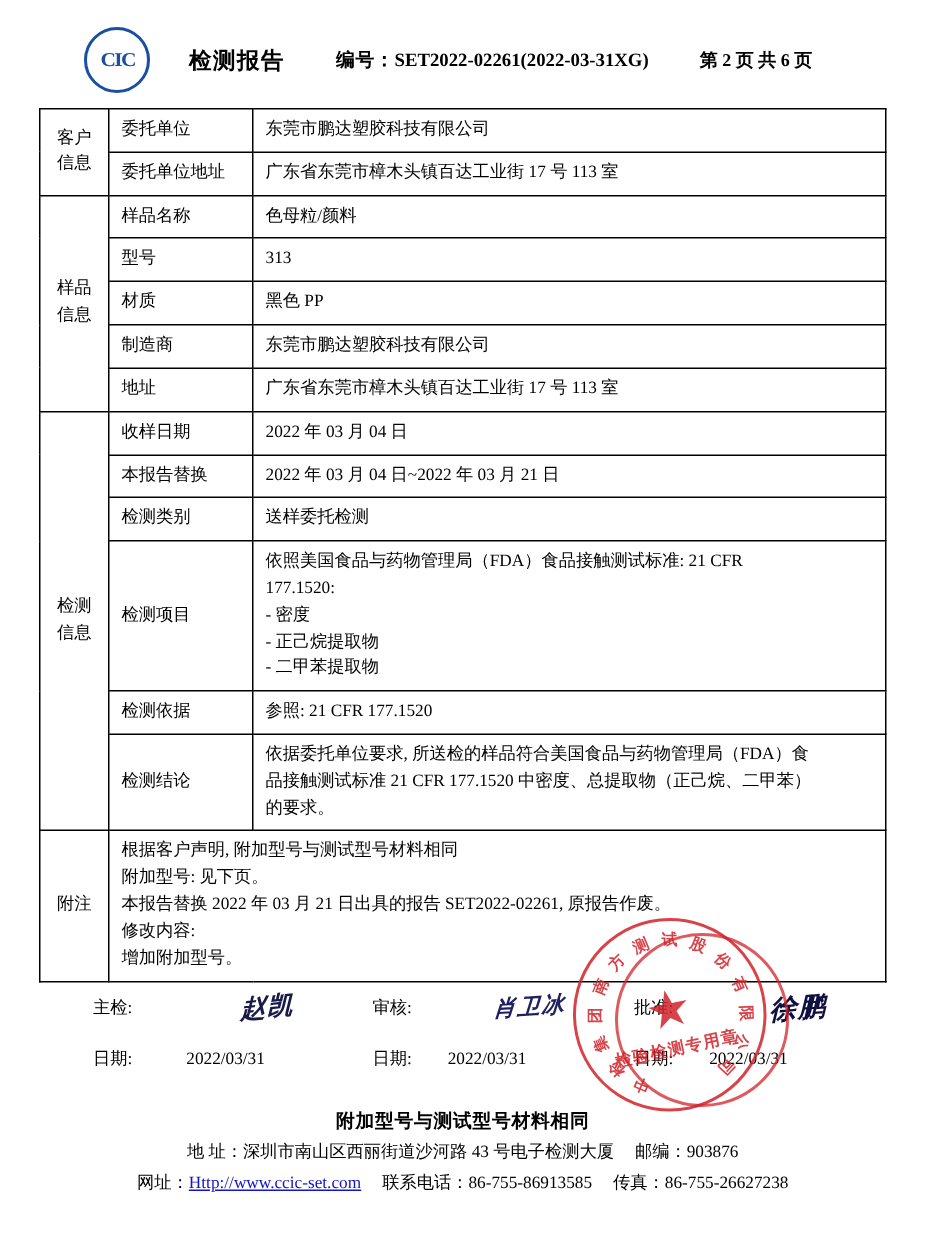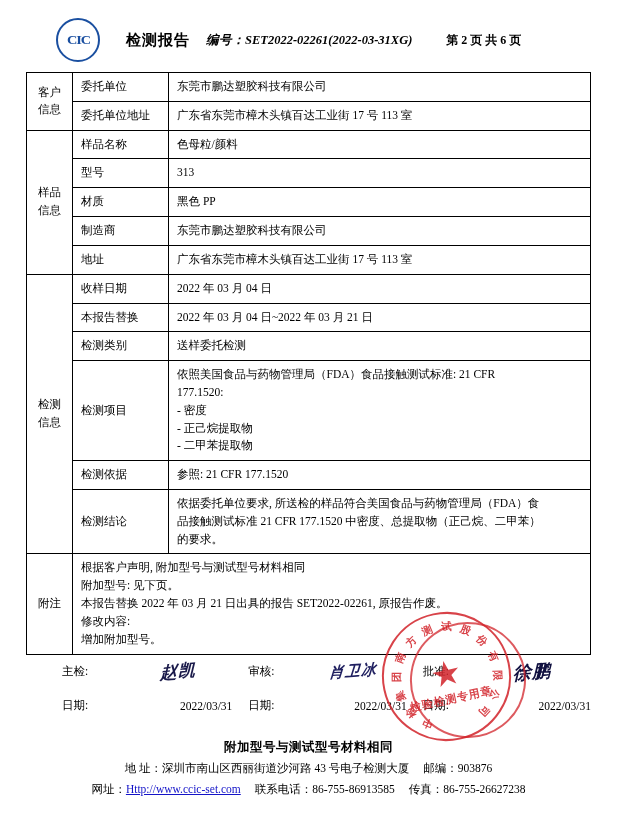--- a/index.html
+++ b/index.html
@@ -52,23 +52,22 @@
   }
   .hdr-title {
     font-size: 15px;
     font-weight: bold;
     margin-left: 26px;
     letter-spacing: 1px;
   }
   .hdr-report-no {
     font-size: 12.5px;
     font-weight: bold;
-    margin-left: 16px;
+    margin-left: 34px;
     white-space: nowrap;
-    font-style: italic;
   }
   .hdr-report-no .lbl { letter-spacing: 0.5px; }
   .hdr-pages {
     font-size: 12px;
     font-weight: bold;
     margin-left: 34px;
     white-space: nowrap;
   }
 
   
@@ -126,21 +125,21 @@
     font-size: 17px;
     font-style: italic;
     font-weight: bold;
     color: #1a1a4a;
     letter-spacing: 1px;
     transform: rotate(-6deg) skewX(-6deg);
     display: inline-block;
   }
   .sig-hand.blue2 { color: #202060; font-size: 15px; transform: rotate(-4deg) skewX(-8deg);}
   .sig-hand.blue3 { color: #101040; font-size: 18px; transform: rotate(-5deg) skewX(-5deg);}
-  .date-val { text-align: right; font-size: 11.5px; }
+  .date-val { text-align: left; font-size: 11.5px; }
 
   
   .seal {
     position: absolute;
     width: 125px;
     height: 125px;
     border: 2.5px solid #d2232a;
     border-radius: 50%;
     left: 382px;
     top: 612px;

